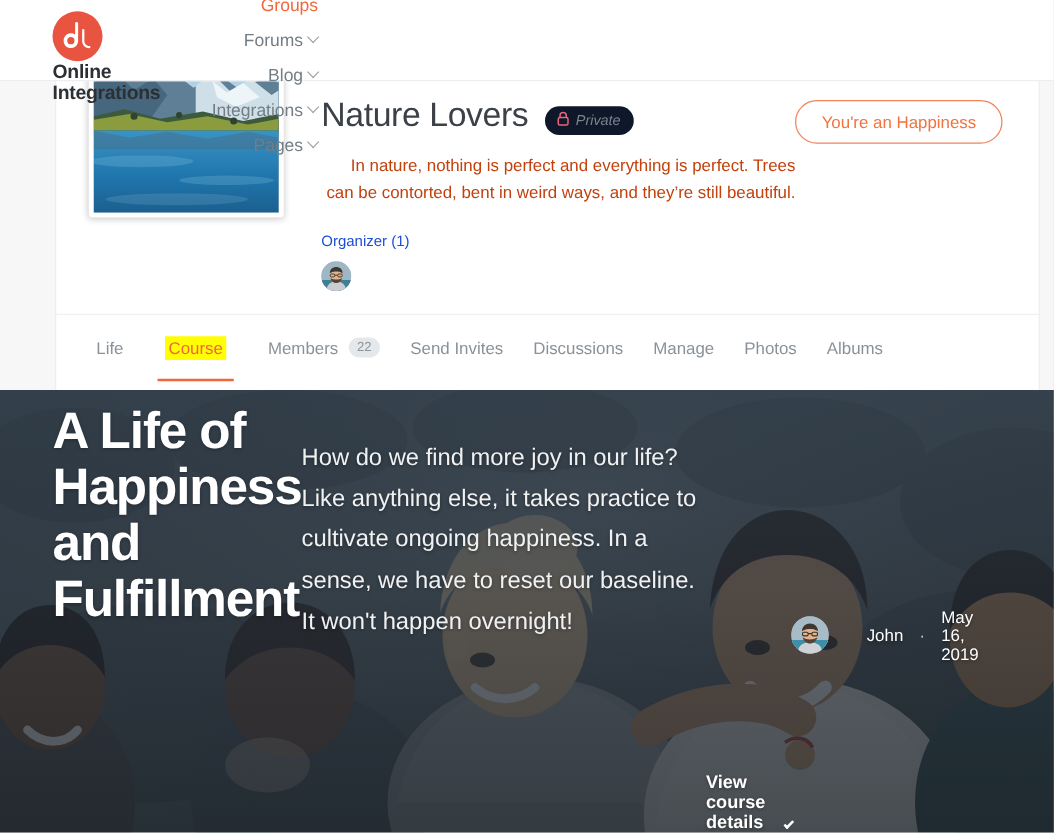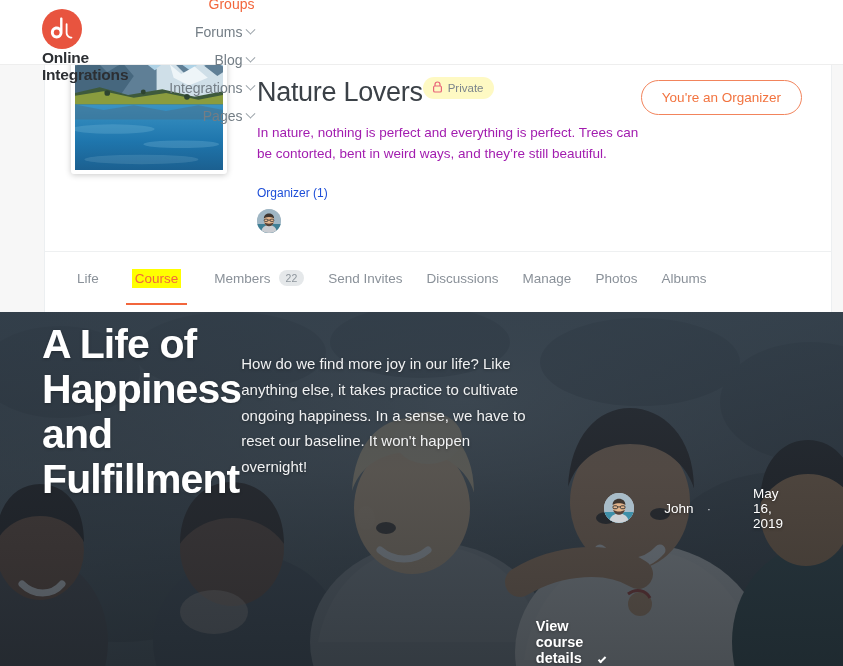--- a/index.html
+++ b/index.html
@@ -120,44 +120,47 @@
   .group-avatar svg { display: block; width: 100%; height: 100%; }
 
   .group-info {
     flex: 1;
     padding-left: 30px;
     padding-top: 19px;
     min-width: 0;
   }
   .group-title-row {
     display: flex;
-    align-items: flex-start;
+    align-items: flex-end;
+    gap: 13px;
   }
   .group-title {
     font-size: 27px;
     color: #3b4147;
     font-weight: normal;
     letter-spacing: -0.3px;
   }
   .privacy-badge {
     display: inline-flex;
     align-items: center;
     gap: 5px;
-    background: #fef9c3;
+    background: #0f172a;
     border-radius: 13px;
     padding: 4px 11px 4px 9px;
     font-size: 11.5px;
     color: #7b848c;
+    font-style: italic;
   }
   .group-desc {
     margin-top: 15px;
     font-size: 13.5px;
     line-height: 1.55;
-    color: #a21caf;
+    color: #c2410c;
     max-width: 390px;
+    text-align: right;
   }
   .organizer-label {
     margin-top: 21px;
     font-size: 12px;
     color: #1d4ed8;
   }
   .organizer-avatar {
     margin-top: 9px;
     width: 24px; height: 24px;
     border-radius: 50%;
@@ -251,21 +254,21 @@
   .hero-title {
     font-size: 41px;
     font-weight: bold;
     color: #ffffff;
     letter-spacing: -0.9px;
     line-height: 1.1;
     text-shadow: 0 1px 3px rgba(0,0,0,0.28);
   }
   .hero-sub {
     margin-top: 29px;
-    font-size: 15px;
+    font-size: 19px;
     line-height: 1.72;
     color: #f0f1f2;
     max-width: 700px;
     text-shadow: 0 1px 3px rgba(0,0,0,0.35);
   }
   .hero-details {
     margin-top: 31px;
     display: inline-flex;
     align-items: flex-end;
     gap: 13px;
@@ -304,21 +307,20 @@
   }
   .hero-dot {
     margin: 0 13px;
     color: #cfd3d6;
     font-size: 13px;
   }
   .hero-date {
     font-size: 13.5px;
     color: #ffffff;
     text-shadow: 0 1px 3px rgba(0,0,0,0.4);
-    margin-left: 29px;
   }
 </style>
 </head>
 <body>
 
 <div class="navbar">
   <div class="brand">
     <div class="brand-logo">
       <svg viewBox="0 0 40 40" width="40" height="40" aria-hidden="true">
         <path d="M19.2 8.5c-0.6 0-1.1 0.5-1.1 1.1v9.1c-0.9-0.7-2.1-1.1-3.4-1.1-3.2 0-5.8 2.6-5.8 5.9s2.6 5.9 5.8 5.9c3.2 0 5.8-2.6 5.8-5.9V9.6c0-0.6-0.5-1.1-1.3-1.1z" fill="#ffffff"></path>
@@ -426,21 +428,21 @@
             <path d="M6.9 9.5c0-3.3 2.3-5 5.1-5s5.1 1.7 5.1 5c0 0-1.6-1.4-5.1-1.4S6.9 9.5 6.9 9.5z" fill="#3f3630"></path>
             <path d="M7.3 13.3c0.7 2.6 2.5 4 4.7 4s4-1.4 4.7-4c-1.4 1-3 1.4-4.7 1.4s-3.3-0.4-4.7-1.4z" fill="#554136"></path>
             <rect x="7.2" y="10.2" width="3.6" height="2.3" rx="0.9" fill="none" stroke="#3b3b3b" stroke-width="0.8"></rect>
             <rect x="13.2" y="10.2" width="3.6" height="2.3" rx="0.9" fill="none" stroke="#3b3b3b" stroke-width="0.8"></rect>
             <line x1="10.8" y1="11.1" x2="13.2" y2="11.1" stroke="#3b3b3b" stroke-width="0.8"></line>
           </svg>
         </div>
       </div>
 
       <div class="organizer-btn-wrap">
-        <button class="organizer-btn">You're an Organizer</button>
+        <button class="organizer-btn">You're an Happiness</button>
       </div>
     </div>
 
     <div class="tabs" id="tabs">
         <div class="tab">
           <span>Life</span>
         </div>
         <div class="tab active">
           <span>Course</span>
           <span class="tab-underline"></span>

